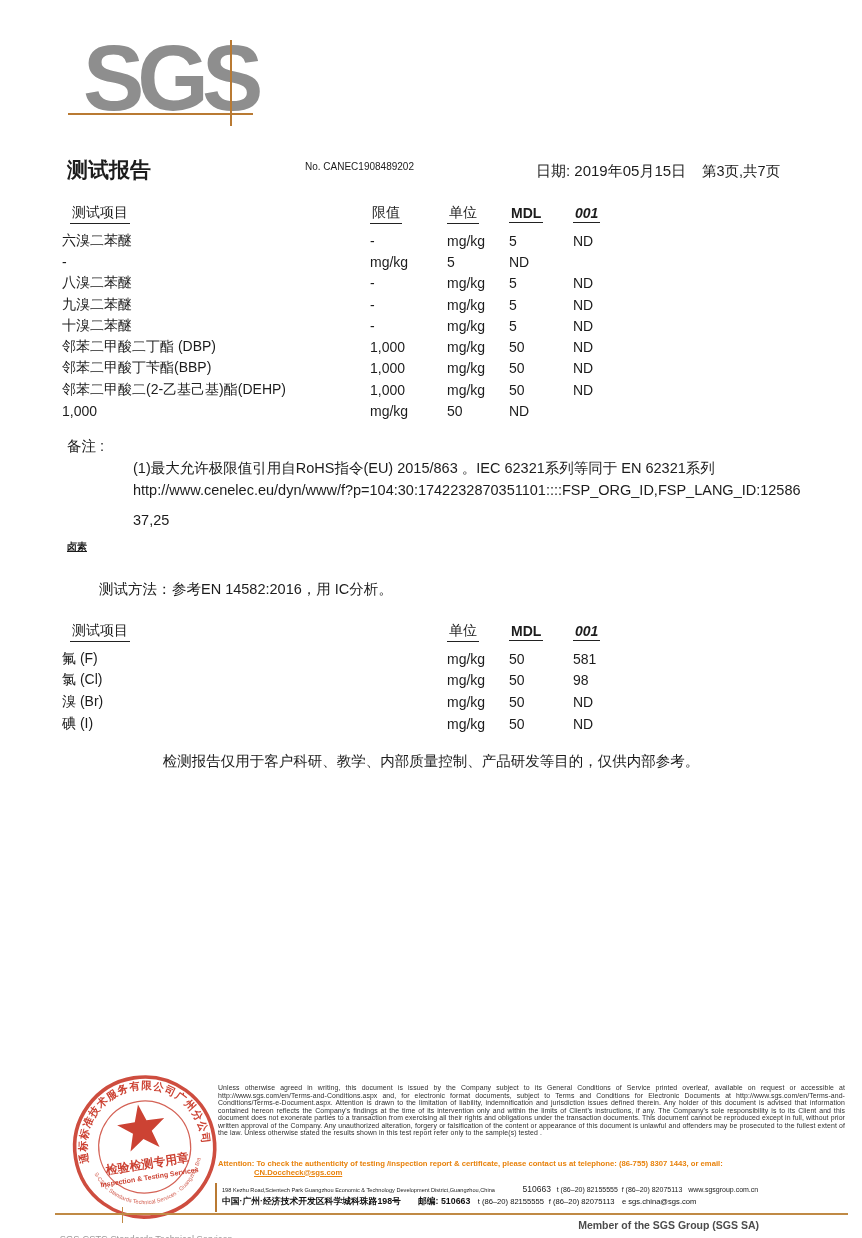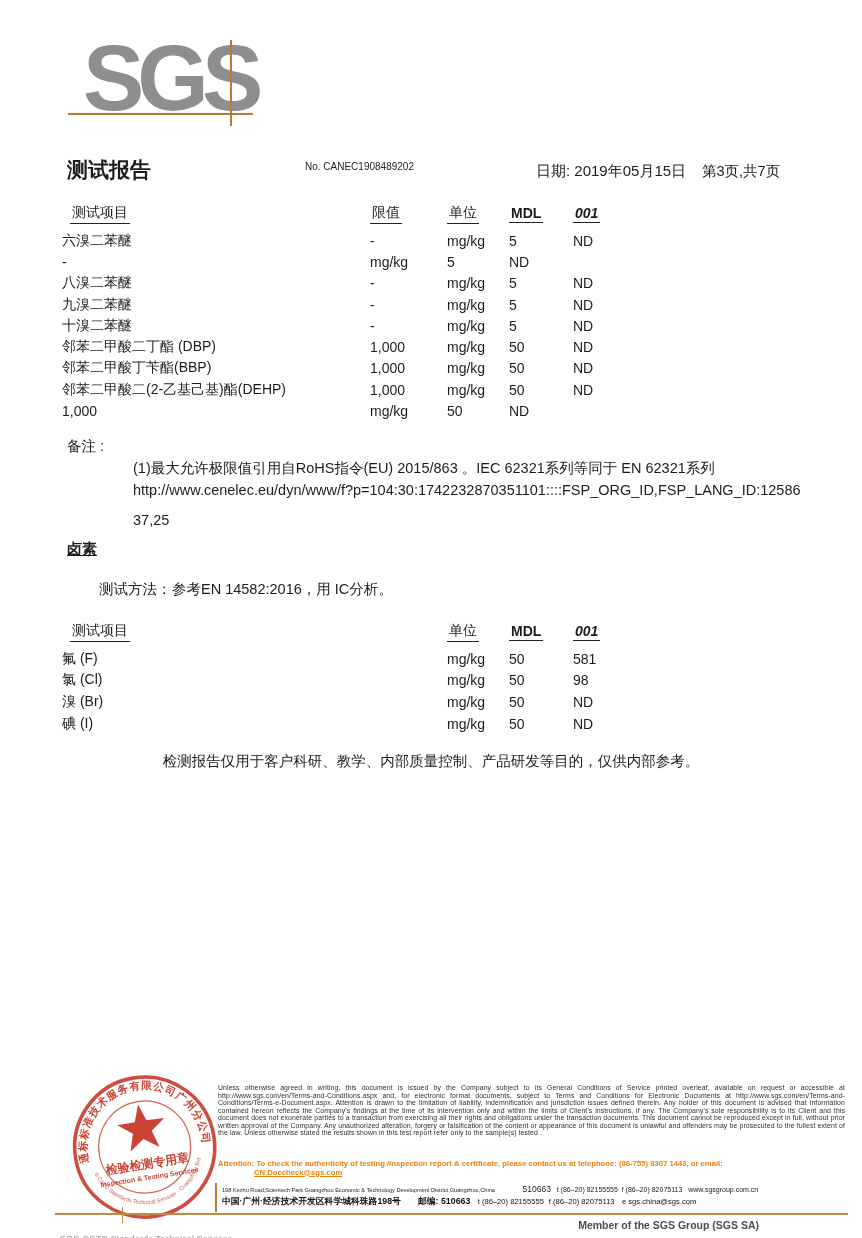--- a/index.html
+++ b/index.html
@@ -27,21 +27,21 @@
   .thead{height:26px;margin-bottom:3px;}
   .hul{display:inline-block;border-bottom:1.3px solid #222;padding:0 2px 1px 2px;}
   .hindent{padding-left:8px;}
   .it{font-style:italic;font-weight:bold;}
   .mdl-b{font-weight:bold;}
 
   
   .notes-label{left:67px;top:437px;font-size:14.5px;}
   .note-line{left:133px;font-size:14.5px;width:710px;}
 
-  .halogen{left:67px;top:540px;font-size:15px;font-weight:bold;text-decoration:underline;}
+  .halogen{left:67px;top:540px;font-size:10px;font-weight:bold;text-decoration:underline;}
   .method-label{left:67px;top:580px;font-size:14.5px;margin-left:32px;}
   .method-value{left:172px;top:580px;font-size:14.5px;}
 
   .internal-note{left:0;top:752px;width:862px;text-align:center;font-size:14.5px;}
 
   
   .stamp{left:70px;top:1072px;transform:rotate(-9deg);}
   .company-en{left:50px;top:1234px;width:192px;text-align:center;font-size:9.3px;line-height:11.6px;color:#9a9a9a;}
   .disclaimer{left:218px;top:1084px;width:627px;font-size:6.9px;line-height:7.5px;
               text-align:justify;color:#2e2e2e;letter-spacing:0.1px;}

